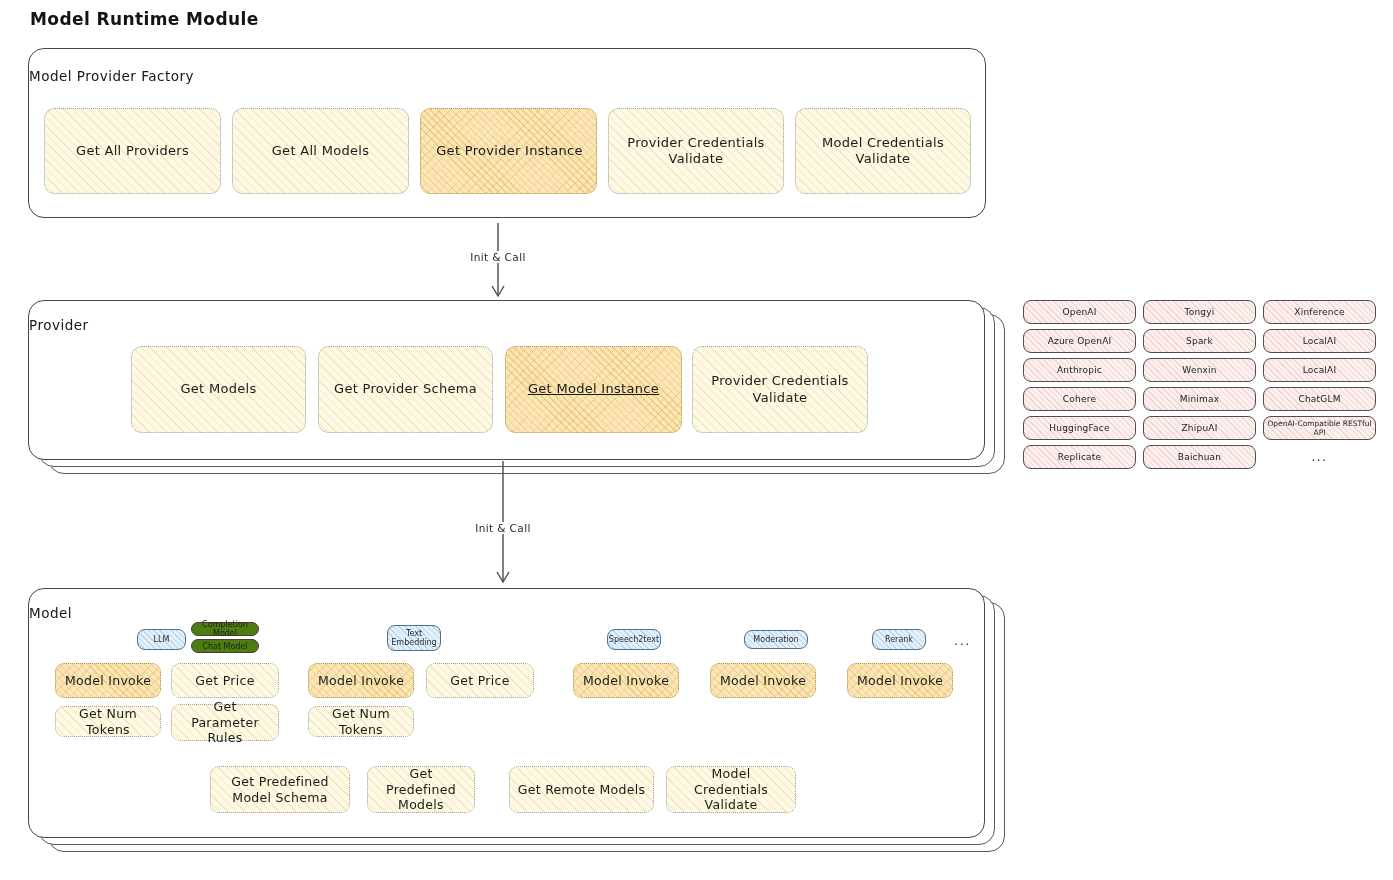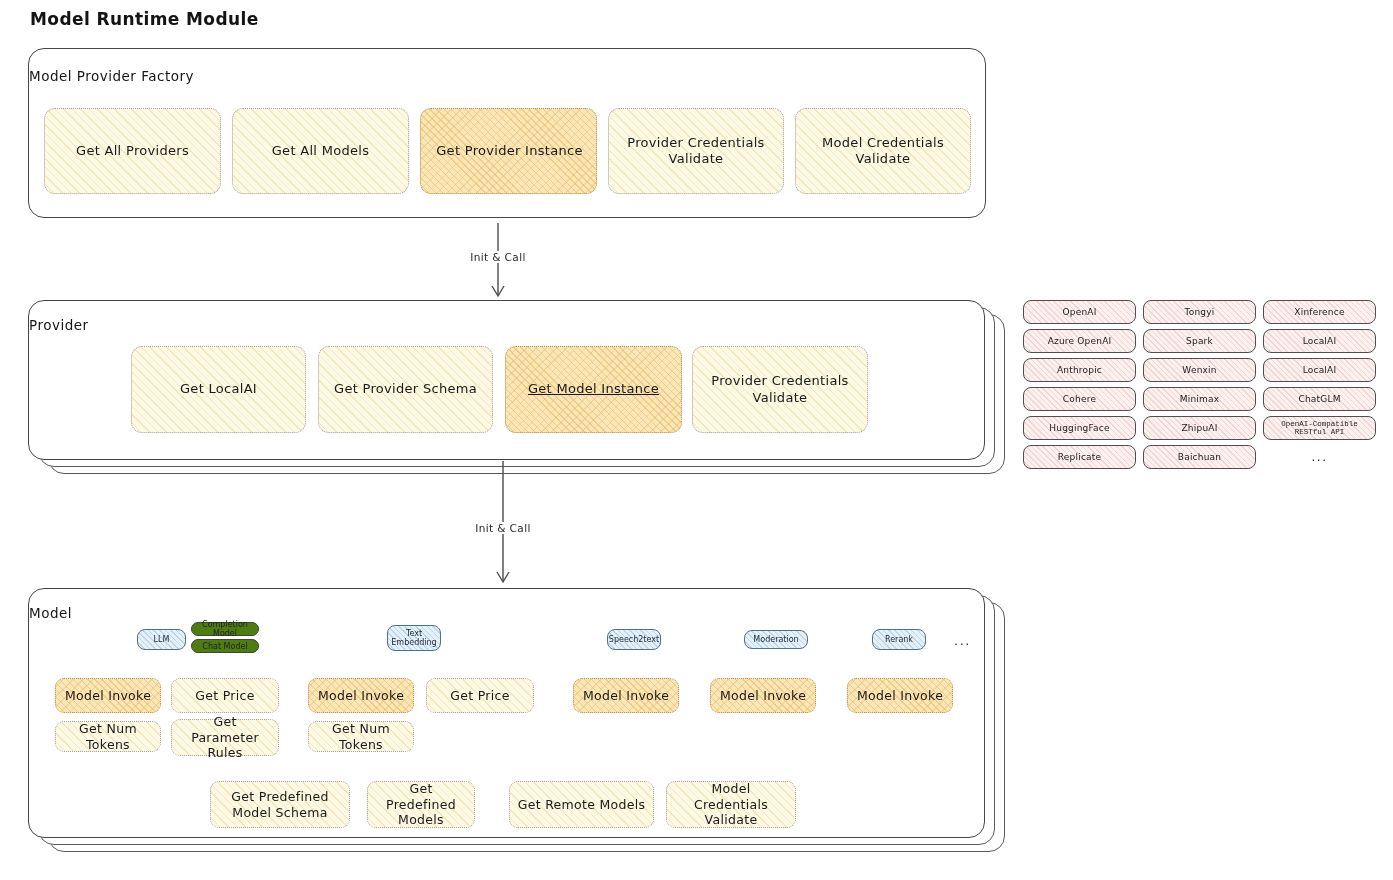--- a/index.html
+++ b/index.html
@@ -17,39 +17,39 @@
   
   .btn { position:absolute; display:flex; align-items:center; justify-content:center; text-align:center;
          border:1.6px dotted #a0a0a0; border-radius:11px; font-size:13px; letter-spacing:.3px;
          line-height:1.25; padding:3px 6px; color:#1a1a1a;
          background-color:#fdf9e4;
          background-image:repeating-linear-gradient(45deg, rgba(231,203,130,.42) 0 1px, transparent 1px 6px); }
   .btn.hl { background-color:#f9e7ba;
          background-image:repeating-linear-gradient(45deg, rgba(236,181,84,.55) 0 1px, transparent 1px 5px),
                           repeating-linear-gradient(-45deg, rgba(236,181,84,.35) 0 1px, transparent 1px 7px);
          border-color:#b39058; }
-  .btn.sm { font-size:12.5px; border-radius:9px;margin-top:15px; }
+  .btn.sm { font-size:12.5px; border-radius:9px; }
 
   
   .tag-blue { position:absolute; display:flex; align-items:center; justify-content:center; text-align:center;
          border:1.3px solid #51718a; border-radius:8px; font-size:8px; line-height:1.15; color:#1d2b36;
          background-color:#e4f0fa;
          background-image:repeating-linear-gradient(45deg, rgba(139,181,216,.45) 0 1px, transparent 1px 4px); }
   .tag-white { position:absolute; display:flex; align-items:center; justify-content:center; text-align:center;
          border:1.2px solid #414141; border-radius:7px; font-size:8px; color:#222; background:#4d7c0f; }
   .dots { position:absolute; font-size:13px; letter-spacing:1.5px; color:#333; }
 
   
   .pmatrix { position:absolute; left:1023px; top:300px; width:353px; display:grid;
              grid-template-columns:113px 113px 113px; grid-auto-rows:24px; column-gap:7px; row-gap:5px; }
   .pcell { display:flex; align-items:center; justify-content:center; text-align:center;
            border:1.3px solid #4f4f4f; border-radius:8px; font-size:9px; letter-spacing:.2px; color:#222;
            background-color:#fdf1f0;
            background-image:repeating-linear-gradient(45deg, rgba(224,158,158,.35) 0 1px, transparent 1px 4px); }
-  .pcell.tiny { font-size:7.5px; letter-spacing:0;font-family:Liberation Mono, monospace; }
+  .pcell.tiny { font-size:7.5px; letter-spacing:0; }
   .pcell.nobox { border:none; background:none; font-size:12px; letter-spacing:1.5px; }
 
   
   .arrow-svg { position:absolute; overflow:visible; }
   .arrow-label { position:absolute; transform:translateX(-50%); background:#fff; padding:0 5px;
                  font-size:10.5px; letter-spacing:.4px; color:#2a2a2a; white-space:nowrap; }
 </style>
 </head>
 <body>
 
@@ -69,21 +69,21 @@
   <svg class="arrow-svg" style="left:488px; top:223px;" width="22" height="76">
     <line x1="10" y1="0" x2="10" y2="72" stroke="#4a4a4a" stroke-width="1.4"></line>
     <path d="M4 63 L10 73 L16 63" fill="none" stroke="#4a4a4a" stroke-width="1.4"></path>
   </svg>
   <div class="arrow-label" style="left:498px; top:251px;">Init &amp; Call</div>
 
   <div class="stack" style="left:48px; top:314px; width:957px; height:160px;"></div>
   <div class="stack" style="left:38px; top:307px; width:957px; height:160px;"></div>
   <div class="bigbox" style="left:28px; top:300px; width:957px; height:160px;">
     <div class="box-title" style="top:16px;">Provider</div>
-    <div class="btn" style="left:102px; top:45px; width:175px; height:87px;">Get LocalAI</div>
+    <div class="btn" style="left:102px; top:45px; width:175px; height:87px;">Get Models</div>
     <div class="btn" style="left:289px; top:45px; width:175px; height:87px;">Get Provider Schema</div>
     <div class="btn hl" style="left:476px; top:45px; width:177px; height:87px;text-decoration:underline;">Get Model Instance</div>
     <div class="btn" style="left:663px; top:45px; width:176px; height:87px;">Provider Credentials Validate</div>
   </div>
 
   <div class="pmatrix">
     <div class="pcell">OpenAI</div>
     <div class="pcell">Tongyi</div>
     <div class="pcell">Xinference</div>
     <div class="pcell">Azure OpenAI</div>

